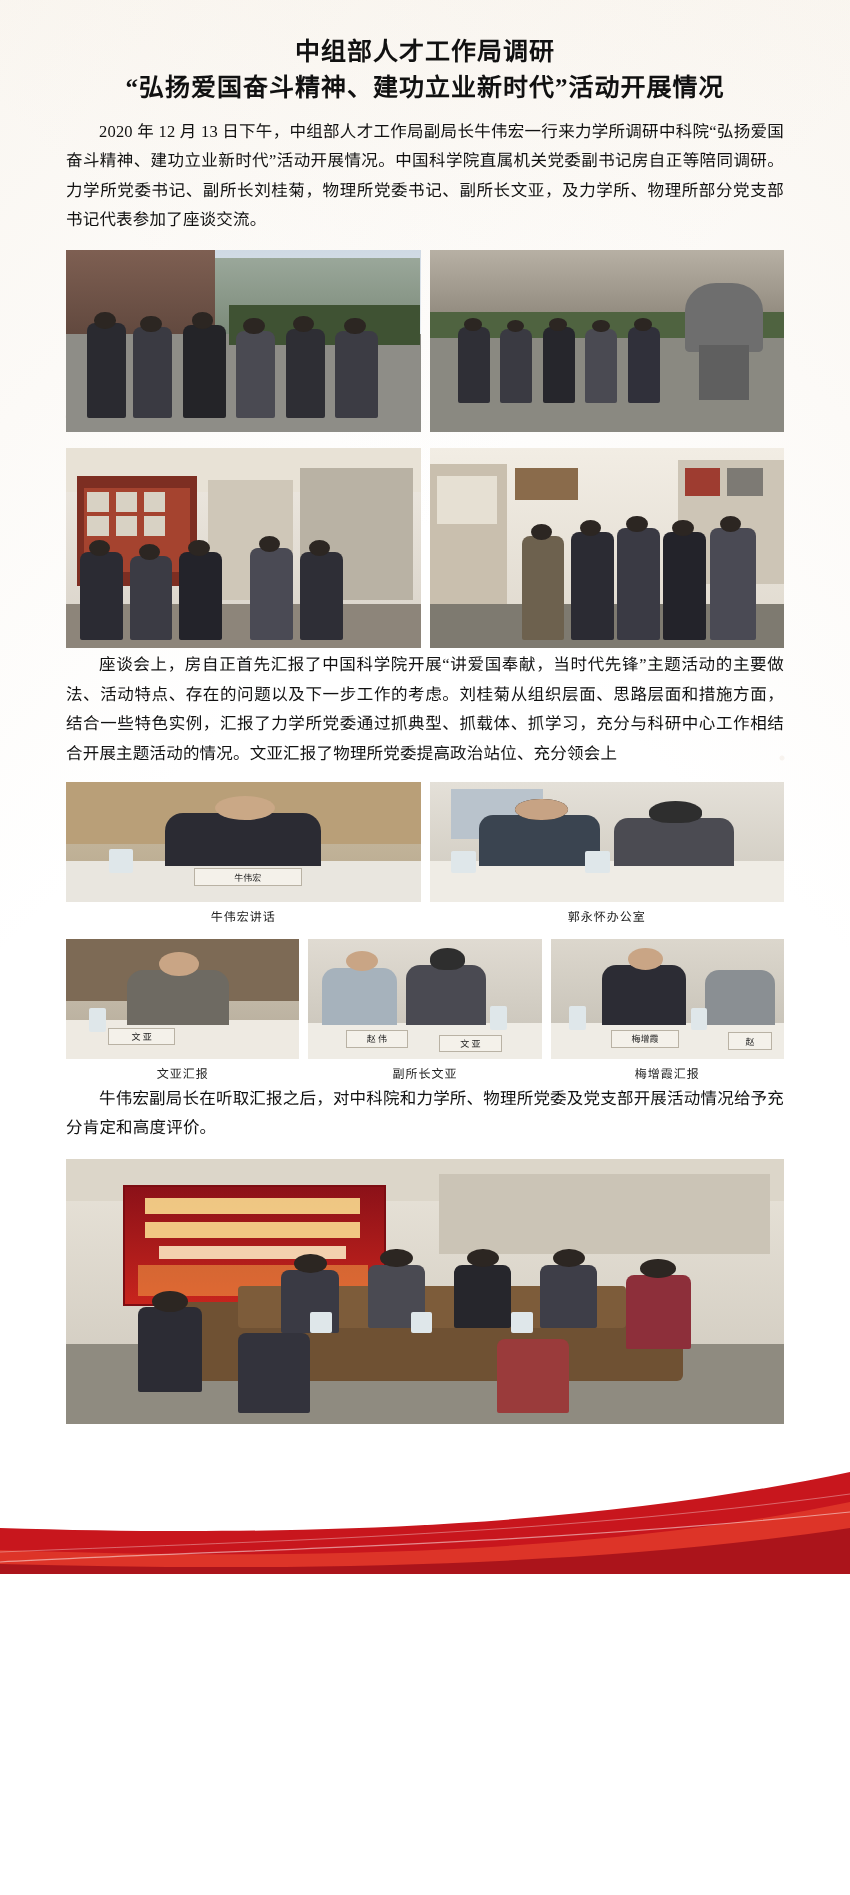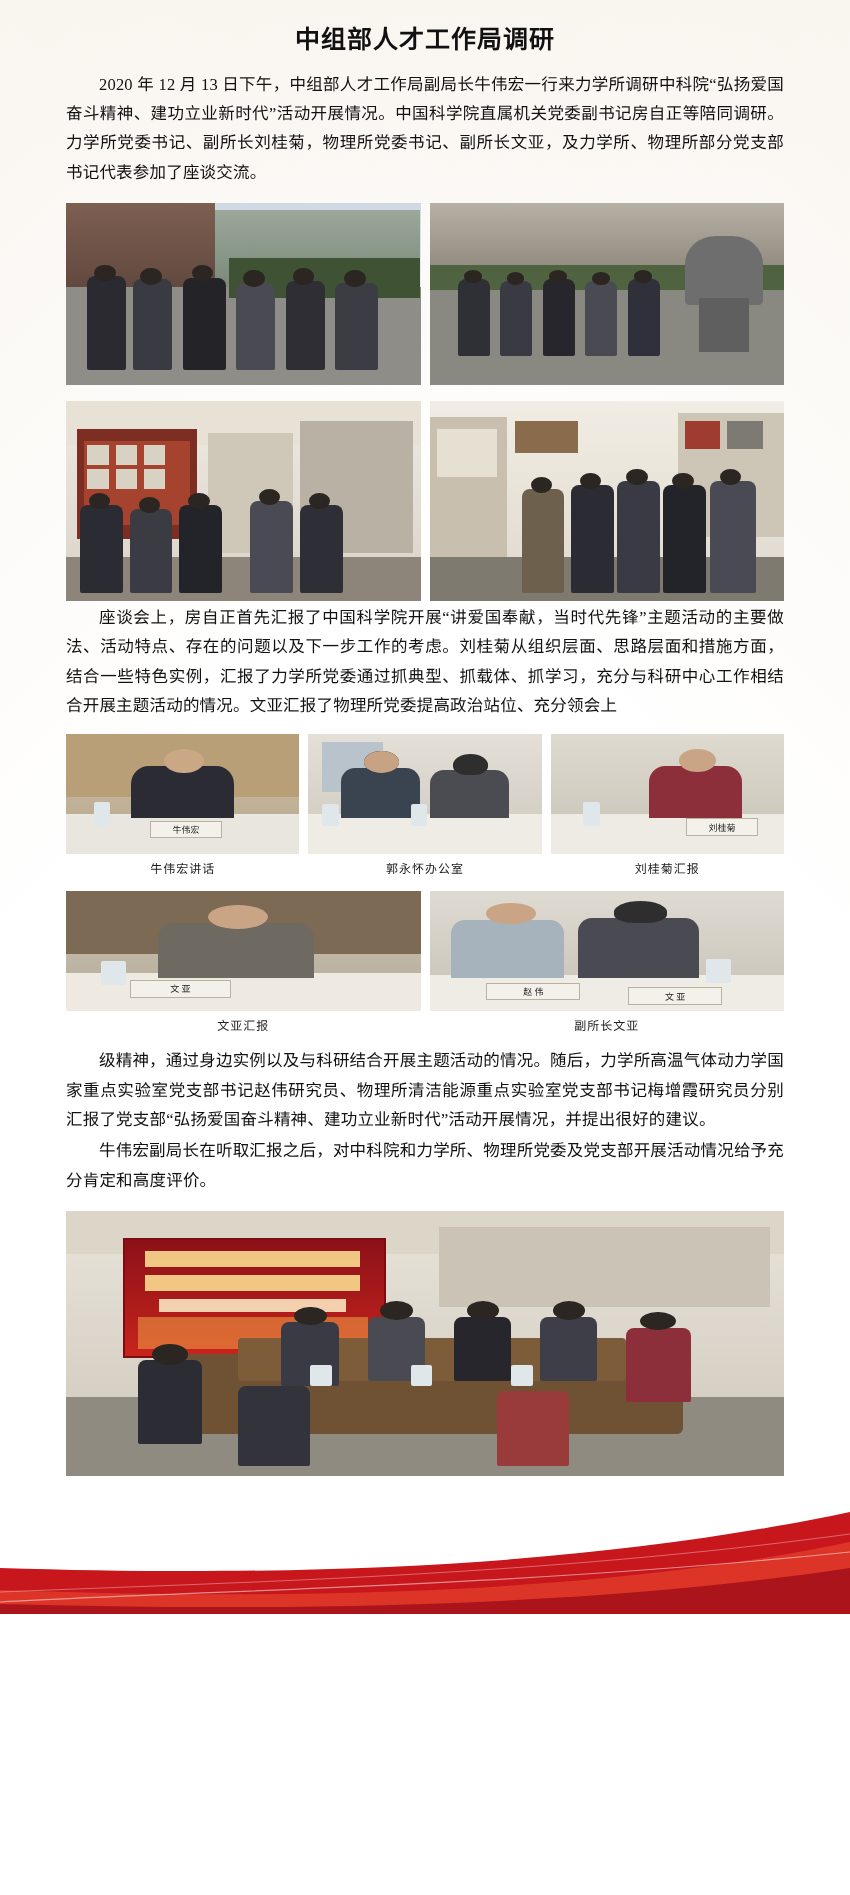--- a/index.html
+++ b/index.html
@@ -25,21 +25,21 @@
     background:
       radial-gradient(circle at 8% 22%, rgba(190,150,110,0.10) 0 2px, rgba(0,0,0,0) 3px),
       radial-gradient(circle at 92% 40%, rgba(190,150,110,0.10) 0 2px, rgba(0,0,0,0) 3px),
       radial-gradient(circle at 20% 70%, rgba(190,150,110,0.08) 0 2px, rgba(0,0,0,0) 3px),
       linear-gradient(135deg, rgba(225,205,175,0.18) 0%, rgba(255,255,255,0) 35%),
       linear-gradient(225deg, rgba(225,205,175,0.18) 0%, rgba(255,255,255,0) 35%);
     pointer-events: none;
   }
   .content {
     position: relative;
-    padding: 0 66px;
+    padding: 12px 66px;
     box-sizing: border-box;
   }
   .title-block {
     text-align: center;
     padding-top: 22px;
   }
   .title-line {
     font-family: "Liberation Serif", "DejaVu Serif", serif;
     font-weight: bold;
     font-size: 25px;
@@ -107,20 +107,21 @@
 </head>
 <body>
 
 <div class="page">
   <div class="bg-pattern"></div>
 
   <div class="content">
 
     <div class="title-block">
       <div class="title-line">中组部人才工作局调研</div>
+      <div class="title-line">“弘扬爱国奋斗精神、建功立业新时代”活动开展情况</div>
     </div>
 
     <p class="para">2020 年 12 月 13 日下午，中组部人才工作局副局长牛伟宏一行来力学所调研中科院“弘扬爱国奋斗精神、建功立业新时代”活动开展情况。中国科学院直属机关党委副书记房自正等陪同调研。力学所党委书记、副所长刘桂菊，物理所党委书记、副所长文亚，及力学所、物理所部分党支部书记代表参加了座谈交流。</p>
 
     <div class="photo-row two">
       <div class="photo">
         <div class="scene">
           <div class="s-sky" style="position:absolute;left:0;top:0;width:100%;height:46%;"></div>
           <div style="position:absolute;left:0;top:0;width:42%;height:52%;background:linear-gradient(#7e5f52,#5e463c);"></div>
           <div style="position:absolute;left:42%;top:4%;width:58%;height:42%;background:linear-gradient(#9aa79a,#7b8a79);"></div>
@@ -241,33 +242,20 @@
             <div class="s-head" style="position:absolute;left:24%;top:14%;width:15%;height:18%;background:#c7a display;"></div>
             <div class="s-head" style="position:absolute;left:24%;top:14%;width:15%;height:18%;background:#c7a384;"></div>
             <div class="s-person" style="position:absolute;left:52%;top:30%;width:34%;height:40%;background:#4b4b52;border-radius:14px 14px 0 0;"></div>
             <div class="s-head" style="position:absolute;left:62%;top:16%;width:15%;height:18%;background:#2e2e2e;border-radius:50% 50% 40% 40%;"></div>
             <div class="bottle" style="left:6%;top:58%;width:7%;height:18%;"></div>
             <div class="bottle" style="left:44%;top:58%;width:7%;height:18%;"></div>
           </div>
         </div>
         <div class="cap">郭永怀办公室</div>
       </div>
-      <div class="cell">
-        <div class="photo">
-          <div class="scene">
-            <div style="position:absolute;inset:0;background:linear-gradient(#dedacf,#c7c2b6);"></div>
-            <div style="position:absolute;left:0;top:66%;width:100%;height:34%;background:#eeebe4;"></div>
-            <div class="s-person" style="position:absolute;left:42%;top:26%;width:40%;height:44%;background:#8d2f3a;border-radius:16px 16px 0 0;"></div>
-            <div class="s-head" style="position:absolute;left:55%;top:12%;width:16%;height:19%;background:#c9a585;"></div>
-            <div class="bottle" style="left:14%;top:56%;width:7%;height:20%;"></div>
-            <div class="nameplate" style="left:58%;top:70%;width:30%;height:13%;">刘桂菊</div>
-          </div>
-        </div>
-        <div class="cap">刘桂菊汇报</div>
-      </div>
     </div>
 
     <div class="grid3">
       <div class="cell">
         <div class="photo">
           <div class="scene">
             <div style="position:absolute;inset:0;background:linear-gradient(#cfc6b6,#b3a997);"></div>
             <div style="position:absolute;left:0;top:0;width:100%;height:52%;background:#7d6a55;"></div>
             <div style="position:absolute;left:0;top:68%;width:100%;height:32%;background:#eeeae2;"></div>
             <div class="s-person" style="position:absolute;left:26%;top:26%;width:44%;height:46%;background:#6e6a62;border-radius:16px 16px 0 0;"></div>
@@ -287,23 +275,38 @@
             <div class="s-head" style="position:absolute;left:16%;top:10%;width:14%;height:17%;background:#c9a585;"></div>
             <div class="s-person" style="position:absolute;left:42%;top:22%;width:34%;height:50%;background:#4a4a52;border-radius:14px 14px 0 0;"></div>
             <div class="s-head" style="position:absolute;left:52%;top:8%;width:15%;height:18%;background:#2e2e2e;border-radius:50% 50% 40% 40%;"></div>
             <div class="bottle" style="left:78%;top:56%;width:7%;height:20%;"></div>
             <div class="nameplate" style="left:16%;top:76%;width:26%;height:13%;">赵 伟</div>
             <div class="nameplate" style="left:56%;top:80%;width:26%;height:13%;">文 亚</div>
           </div>
         </div>
         <div class="cap">副所长文亚</div>
       </div>
-    </div>
-
-    <p class="para">级精神，通过身边实例以及与科研结合开展主题活动的情况。随后，力学所高温气体动力学国家重点实验室党支部书记赵伟研究员、物理所清洁能源重点实验室党支部书记梅增霞研究员分别汇报了党支部“弘扬爱国奋斗精神、建功立业新时代”活动开展情况，并提出很好的建议。</p>
+      <div class="cell">
+        <div class="photo">
+          <div class="scene">
+            <div style="position:absolute;inset:0;background:linear-gradient(#dcd7cd,#c2bdb2);"></div>
+            <div style="position:absolute;left:0;top:70%;width:100%;height:30%;background:#efece5;"></div>
+            <div class="s-person" style="position:absolute;left:22%;top:22%;width:36%;height:50%;background:#2c2c34;border-radius:14px 14px 0 0;"></div>
+            <div class="s-head" style="position:absolute;left:33%;top:8%;width:15%;height:18%;background:#c9a585;"></div>
+            <div class="s-person" style="position:absolute;left:66%;top:26%;width:30%;height:46%;background:#8a8f93;border-radius:14px 14px 0 0;"></div>
+            <div class="bottle" style="left:8%;top:56%;width:7%;height:20%;"></div>
+            <div class="bottle" style="left:60%;top:58%;width:7%;height:18%;"></div>
+            <div class="nameplate" style="left:26%;top:76%;width:28%;height:13%;">梅增霞</div>
+            <div class="nameplate" style="left:76%;top:78%;width:18%;height:13%;">赵</div>
+          </div>
+        </div>
+        <div class="cap">梅增霞汇报</div>
+      </div>
+    </div>
+
     <p class="para tight">牛伟宏副局长在听取汇报之后，对中科院和力学所、物理所党委及党支部开展活动情况给予充分肯定和高度评价。</p>
 
     <div class="photo bigphoto">
       <div class="scene">
         <div style="position:absolute;inset:0;background:linear-gradient(#e9e4da,#cdc7bb);"></div>
         <div style="position:absolute;left:0;top:0;width:100%;height:16%;background:#dcd6c9;"></div>
         <div style="position:absolute;left:8%;top:10%;width:36%;height:44%;background:linear-gradient(#8c1118,#c7241d);border:2px solid #7d0d12;"></div>
         <div style="position:absolute;left:11%;top:15%;width:30%;height:6%;background:rgba(255,230,150,0.85);"></div>
         <div style="position:absolute;left:11%;top:24%;width:30%;height:6%;background:rgba(255,230,150,0.85);"></div>
         <div style="position:absolute;left:13%;top:33%;width:26%;height:5%;background:rgba(255,240,200,0.85);"></div>

